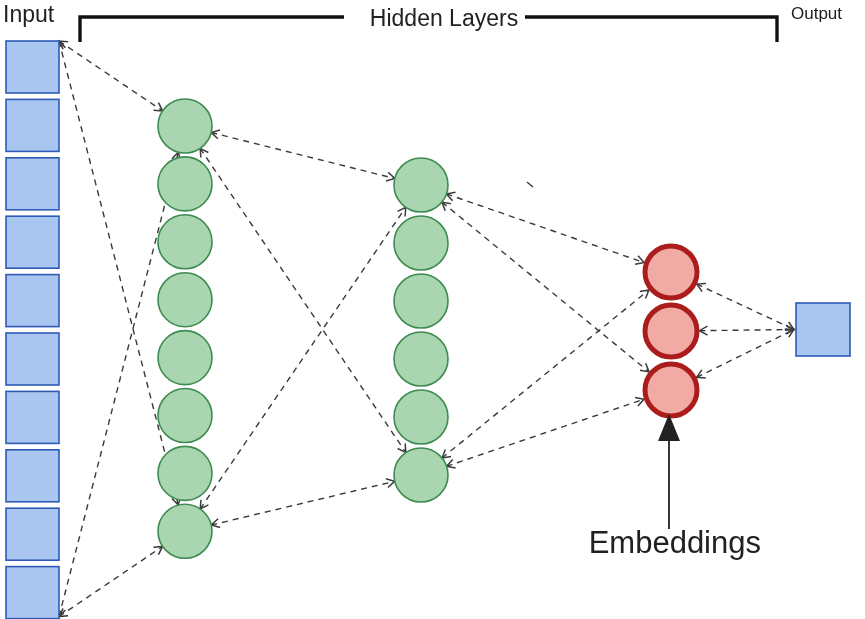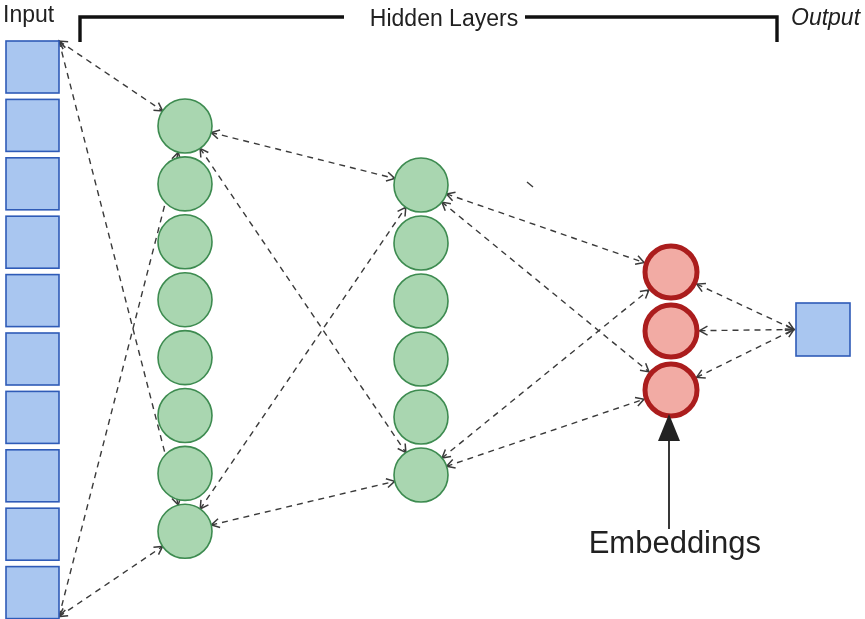--- a/index.html
+++ b/index.html
@@ -12,21 +12,21 @@
   }
   #net-svg{position:absolute;left:0;top:0;}
   .lbl{
     position:absolute;
     color:#212121;
     white-space:nowrap;
     line-height:1.1;
   }
   #input-label{left:3px;top:2px;font-size:23px;}
   #hidden-layers-label{left:347px;top:6px;width:162px;text-align:center;font-size:23px;background:#fff;margin-left:16px;}
-  #output-label{left:791px;top:5px;font-size:23px;font-style:italic;}
+  #output-label{left:791px;top:5px;font-size:17px;}
   #embeddings-label{left:579px;top:526px;width:182px;text-align:right;font-size:31px;}
 </style>
 </head>
 <body>
 
 <div id="stage">
   <svg id="net-svg" width="865" height="619" viewBox="0 0 865 619">
       <defs>
         <marker id="arrowV" viewBox="0 0 12 12" refX="10" refY="6" markerWidth="12" markerHeight="12" markerUnits="userSpaceOnUse" orient="auto-start-reverse">
           <path d="M 2 1.5 L 10 6 L 2 10.5" fill="none" stroke="#3a3a3a" stroke-width="1.5"></path>

